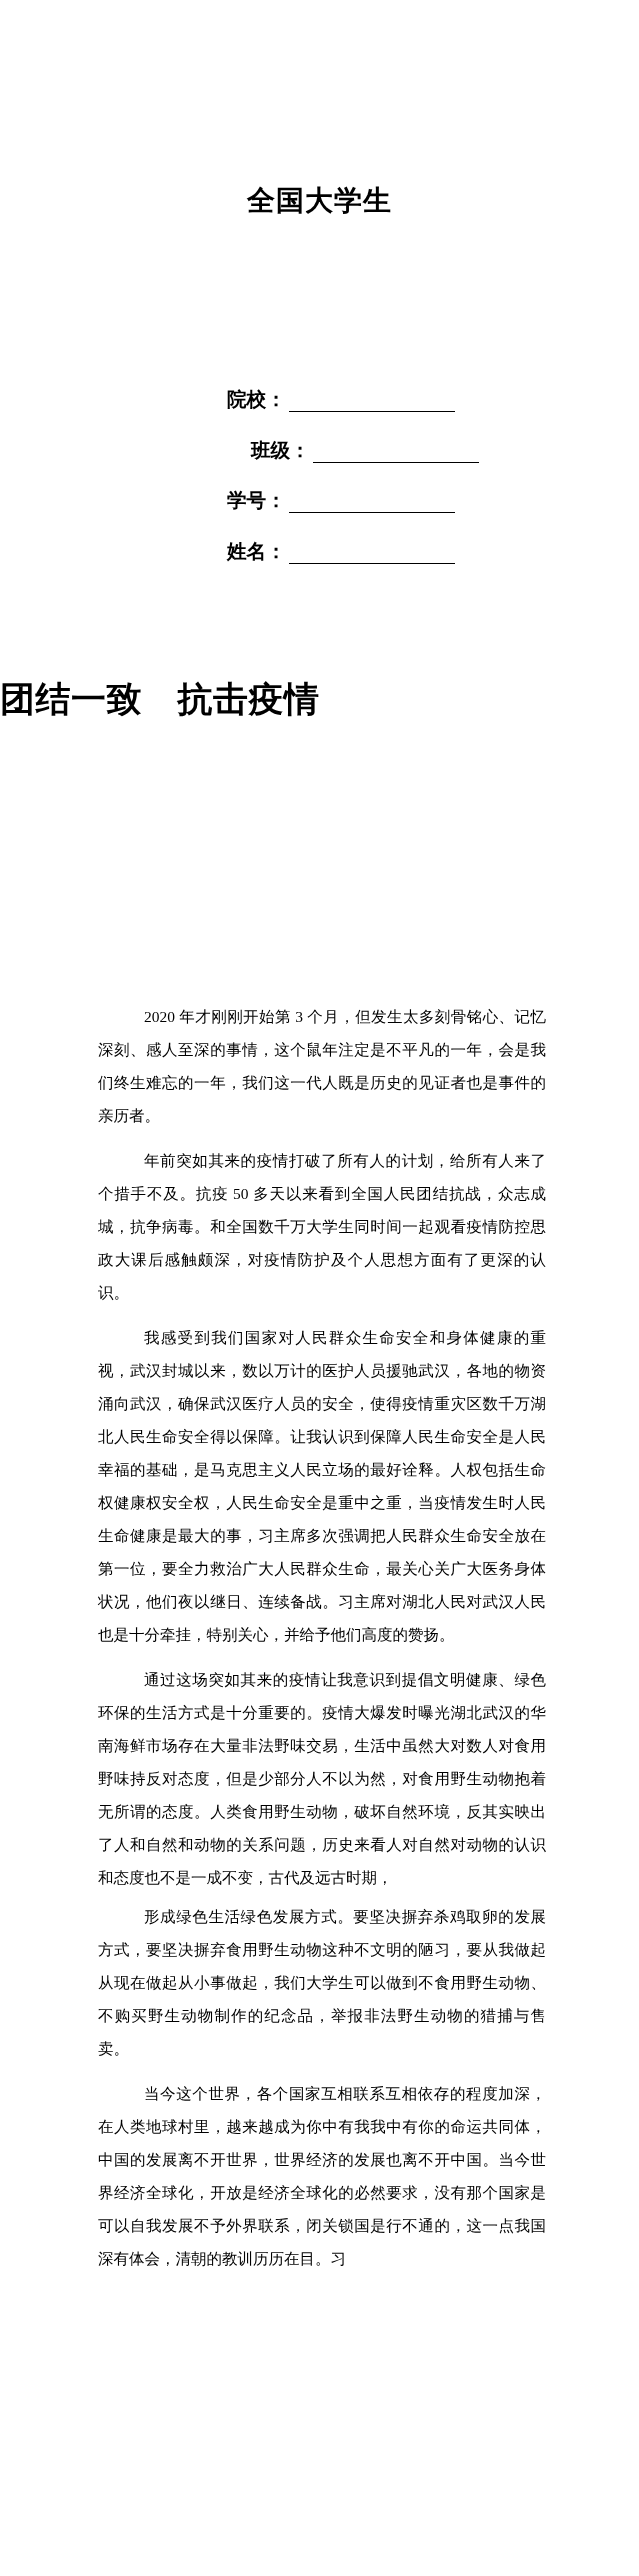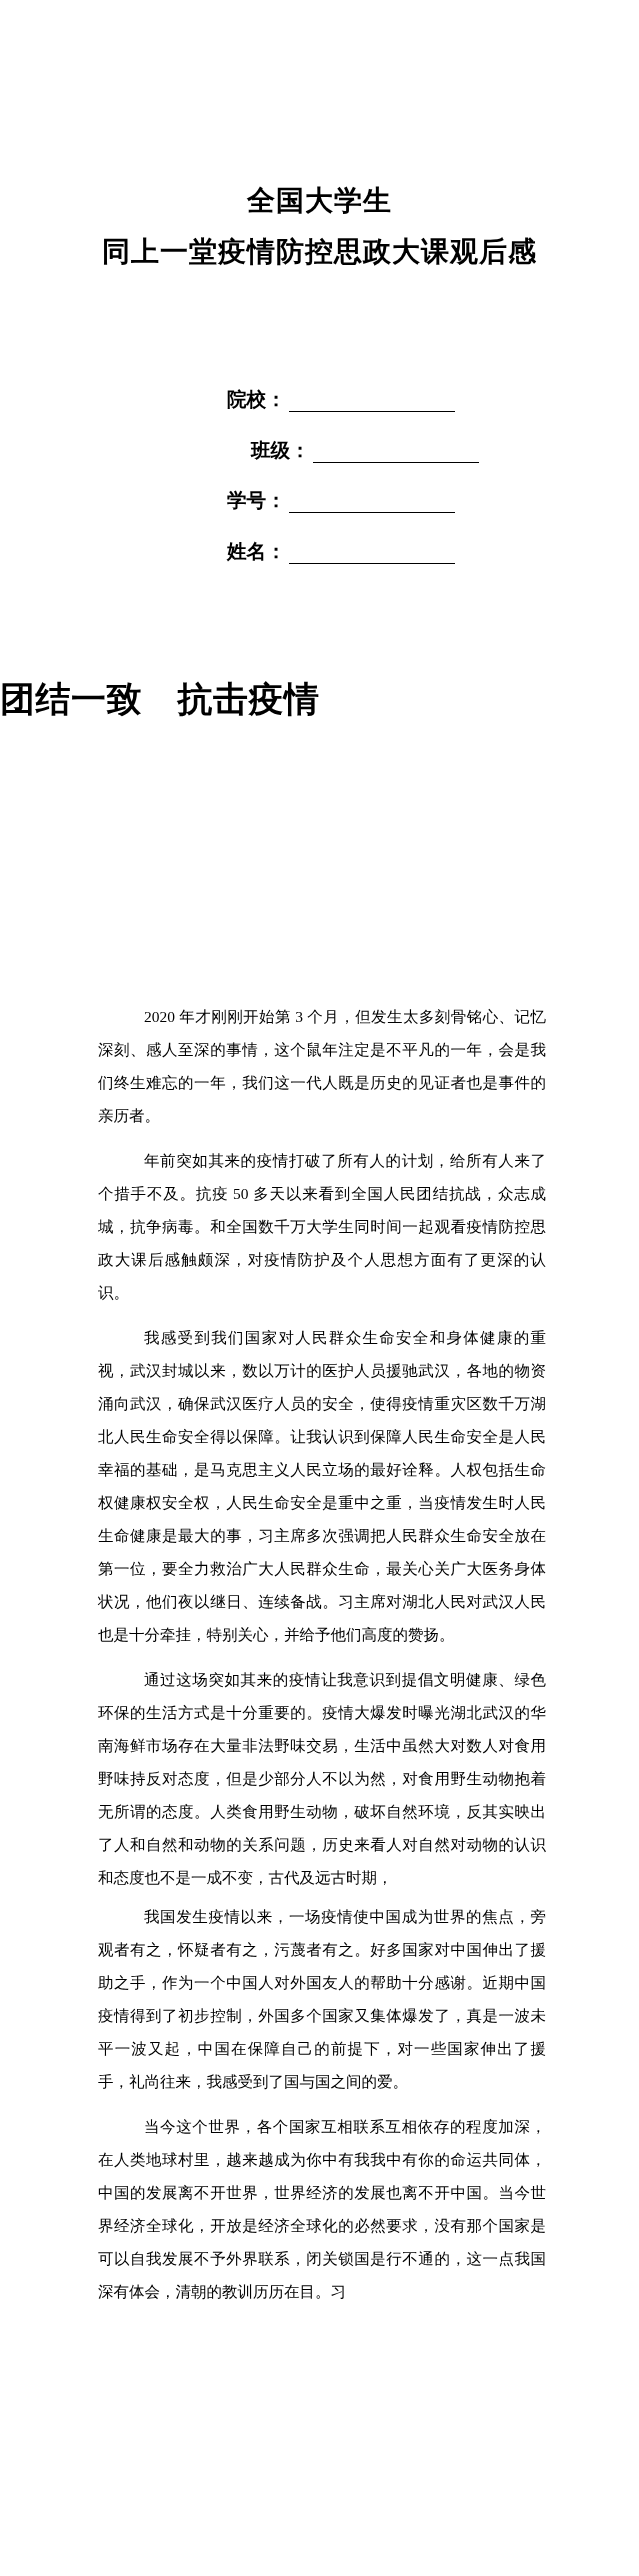--- a/index.html
+++ b/index.html
@@ -80,21 +80,20 @@
   .block-page1{ top:988px; }
   .block-page2{ top:1888px; }
 </style>
 </head>
 <body>
 
 <div class="page-canvas">
 
   <div class="doc-title">
     <div>全国大学生</div>
-    <div>同上一堂疫情防控思政大课观后感</div>
   </div>
 
   <div class="info-fields">
     <div class="field-row" style="top:387px;">
       <span>院校：</span><span class="blank"></span>
     </div>
     <div class="field-row" style="top:438px;margin-left:24px;">
       <span>班级：</span><span class="blank"></span>
     </div>
     <div class="field-row" style="top:488px;">
@@ -108,18 +107,18 @@
   <div class="essay-title">团结一致　抗击疫情</div>
 
   <div class="body-block block-page1">
     <p>2020 年才刚刚开始第 3 个月，但发生太多刻骨铭心、记忆深刻、感人至深的事情，这个鼠年注定是不平凡的一年，会是我们终生难忘的一年，我们这一代人既是历史的见证者也是事件的亲历者。</p>
     <p>年前突如其来的疫情打破了所有人的计划，给所有人来了个措手不及。抗疫 50 多天以来看到全国人民团结抗战，众志成城，抗争病毒。和全国数千万大学生同时间一起观看疫情防控思政大课后感触颇深，对疫情防护及个人思想方面有了更深的认识。</p>
     <p>我感受到我们国家对人民群众生命安全和身体健康的重视，武汉封城以来，数以万计的医护人员援驰武汉，各地的物资涌向武汉，确保武汉医疗人员的安全，使得疫情重灾区数千万湖北人民生命安全得以保障。让我认识到保障人民生命安全是人民幸福的基础，是马克思主义人民立场的最好诠释。人权包括生命权健康权安全权，人民生命安全是重中之重，当疫情发生时人民生命健康是最大的事，习主席多次强调把人民群众生命安全放在第一位，要全力救治广大人民群众生命，最关心关广大医务身体状况，他们夜以继日、连续备战。习主席对湖北人民对武汉人民也是十分牵挂，特别关心，并给予他们高度的赞扬。</p>
     <p>通过这场突如其来的疫情让我意识到提倡文明健康、绿色环保的生活方式是十分重要的。疫情大爆发时曝光湖北武汉的华南海鲜市场存在大量非法野味交易，生活中虽然大对数人对食用野味持反对态度，但是少部分人不以为然，对食用野生动物抱着无所谓的态度。人类食用野生动物，破坏自然环境，反其实映出了人和自然和动物的关系问题，历史来看人对自然对动物的认识和态度也不是一成不变，古代及远古时期，</p>
   </div>
 
   <div class="body-block block-page2">
-    <p>我国发生疫情以来，一场疫情使中国成为世界的焦点，旁观者有之，怀疑者有之，污蔑者有之。好多国家对中国伸出了援助之手，作为一个中国人对外国友人的帮助十分感谢。近期中国疫情得到了初步控制，外国多个国家又集体爆发了，真是一波未平一波又起，中国在保障自己的前提下，对一些国家伸出了援手，礼尚往来，我感受到了国与国之间的爱。</p>
+    <p>形成绿色生活绿色发展方式。要坚决摒弃杀鸡取卵的发展方式，要坚决摒弃食用野生动物这种不文明的陋习，要从我做起从现在做起从小事做起，我们大学生可以做到不食用野生动物、不购买野生动物制作的纪念品，举报非法野生动物的猎捕与售卖。</p>
     <p>当今这个世界，各个国家互相联系互相依存的程度加深，在人类地球村里，越来越成为你中有我我中有你的命运共同体，中国的发展离不开世界，世界经济的发展也离不开中国。当今世界经济全球化，开放是经济全球化的必然要求，没有那个国家是可以自我发展不予外界联系，闭关锁国是行不通的，这一点我国深有体会，清朝的教训历历在目。习</p>
   </div>
 
 </div>
 
 
 </body></html>

